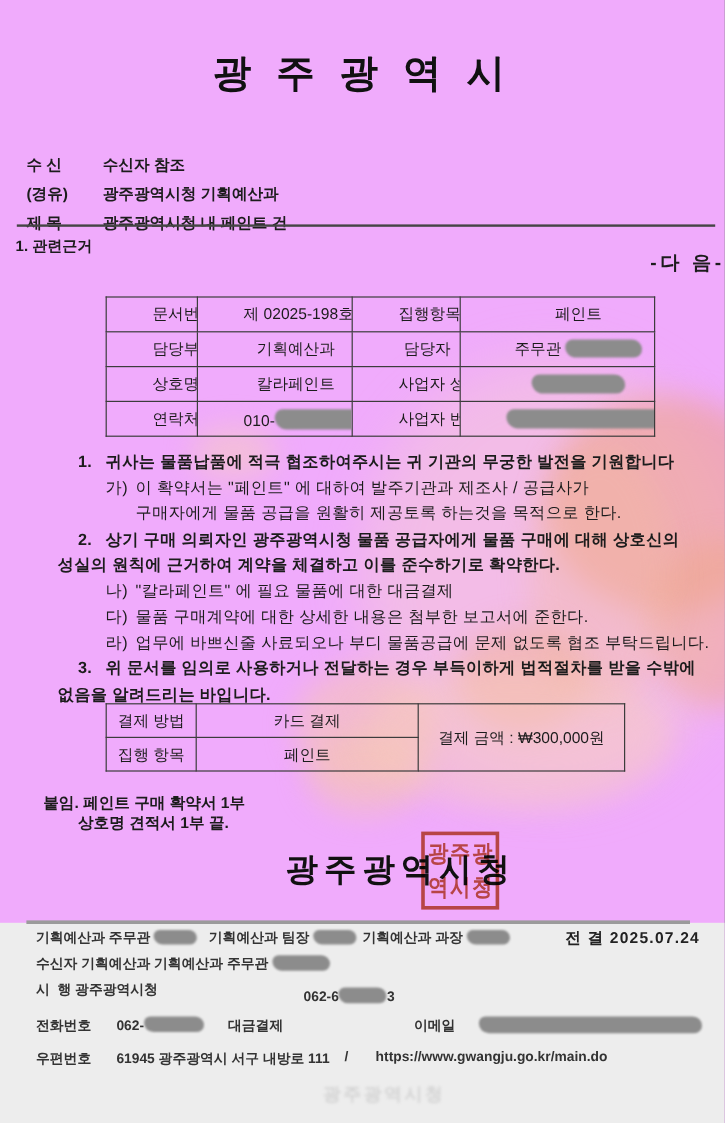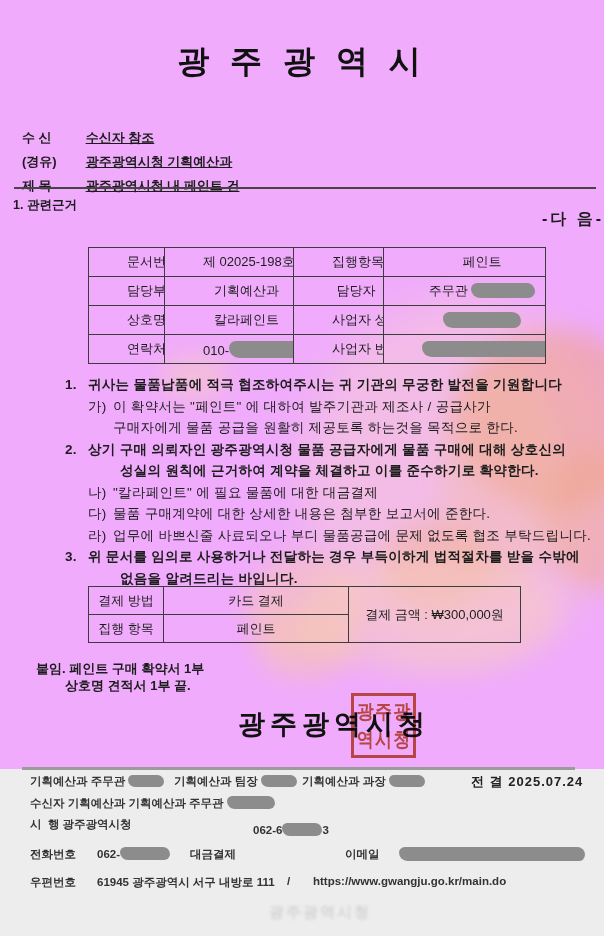--- a/index.html
+++ b/index.html
@@ -21,21 +21,21 @@
   .wm8 { left:300px; top:555px; width:260px; height:120px; background:rgba(247,205,185,.4); }
   .wm9 { left:160px; top:355px; width:70px;  height:45px;  background:rgba(248,208,188,.5); }
   .content { position:absolute; inset:0; z-index:2; }
 
   
   .org-title { position:absolute; top:40px; left:0; width:100%; text-align:center;
     font-size:32px; font-weight:bold; letter-spacing:6px; color:#111; }
   .meta { position:absolute; top:126px; left:22px; font-size:13px; font-weight:bold; }
   .meta-row { height:24px; line-height:24px; }
   .meta-label { display:inline-block; width:46px; }
-  .meta-value { margin-left:14px;text-decoration:underline; }
+  .meta-value { margin-left:14px; }
   .rule-top { position:absolute; top:187px; left:14px; width:582px; height:2px; background:#454545; }
   .sec-heading { position:absolute; top:197px; left:13px; font-size:12.5px; font-weight:bold; }
   .daum { position:absolute; top:209px; left:0; width:100%; text-align:right;
     font-size:16px; font-weight:bold; letter-spacing:3px; }
 
   
   table { border-collapse:collapse; table-layout:fixed; }
   td { border:1.5px solid #3c3c3c; text-align:center; vertical-align:middle;
        font-size:13px; padding:0 3px; white-space:nowrap; overflow:hidden; }
   .info-table { position:absolute; left:88px; top:247px; width:457px; }
@@ -47,21 +47,21 @@
   .redact { display:inline-block; background:#8c8c8c; border-radius:8px 11px 9px 12px;
     vertical-align:-3px; filter:blur(.7px); }
 
   
   .body-text { position:absolute; top:374px; left:0; width:604px; font-size:13.5px;
     letter-spacing:.3px; }
   .bl { line-height:21.5px; white-space:nowrap; }
   .bl .num { display:inline-block; }
   .ind0 { padding-left:65px; }  .ind0 .num { width:23px; }
   .ind1 { padding-left:88px; }  .ind1 .num { width:25px; }
-  .ind1b{ padding-left:120px; }
+  .ind1b{ padding-left:48px; }
   .ind2 { padding-left:113px; }
   .b { font-weight:bold; }
 
   
   .attach { position:absolute; left:36px; top:660px; font-size:13px; font-weight:bold; line-height:17px; }
   .attach .l2 { padding-left:29px; }
   .issuer-name { position:absolute; left:238px; top:706px; font-size:27px; font-weight:bold;
     letter-spacing:5px; color:#111; }
   .seal { position:absolute; left:351px; top:693px; width:65px; height:65px;
     border:3px solid #b23b36; display:grid; grid-template-columns:repeat(3,1fr);

